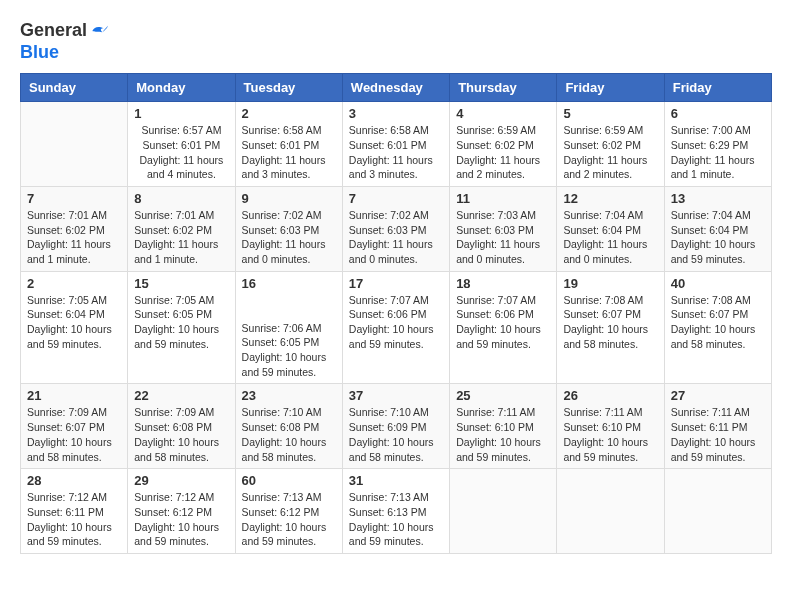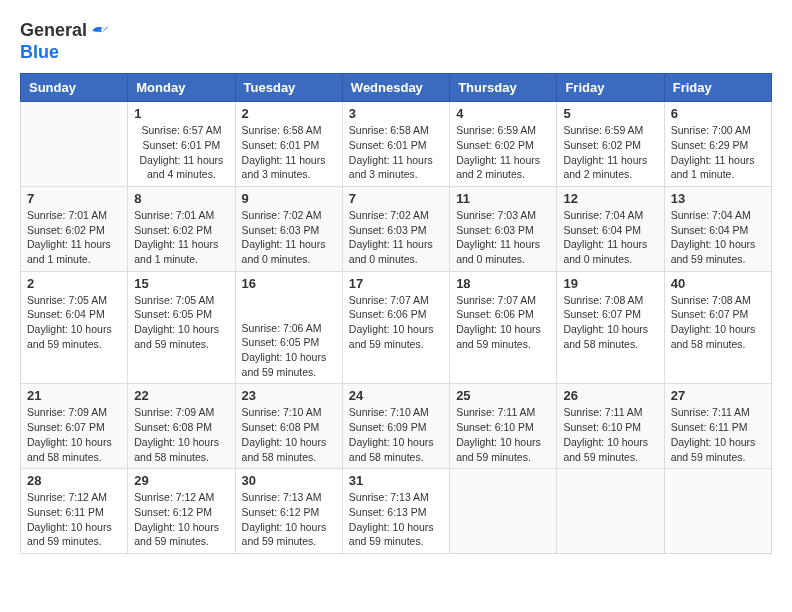--- a/index.html
+++ b/index.html
@@ -281,21 +281,21 @@
 and 58 minutes.</div>
         </td>
         <td>
           <div class="day-number">23</div>
           <div class="day-info" style="white-space: pre-line;">Sunrise: 7:10 AM
 Sunset: 6:08 PM
 Daylight: 10 hours
 and 58 minutes.</div>
         </td>
         <td>
-          <div class="day-number">24</div>
+          <div class="day-number">37</div>
           <div class="day-info" style="white-space: pre-line;">Sunrise: 7:10 AM
 Sunset: 6:09 PM
 Daylight: 10 hours
 and 58 minutes.</div>
         </td>
         <td>
           <div class="day-number">25</div>
           <div class="day-info" style="white-space: pre-line;">Sunrise: 7:11 AM
 Sunset: 6:10 PM
 Daylight: 10 hours
@@ -325,21 +325,21 @@
 and 59 minutes.</div>
         </td>
         <td>
           <div class="day-number">29</div>
           <div class="day-info" style="white-space: pre-line;">Sunrise: 7:12 AM
 Sunset: 6:12 PM
 Daylight: 10 hours
 and 59 minutes.</div>
         </td>
         <td>
-          <div class="day-number">30</div>
+          <div class="day-number">60</div>
           <div class="day-info" style="white-space: pre-line;">Sunrise: 7:13 AM
 Sunset: 6:12 PM
 Daylight: 10 hours
 and 59 minutes.</div>
         </td>
         <td>
           <div class="day-number">31</div>
           <div class="day-info" style="white-space: pre-line;">Sunrise: 7:13 AM
 Sunset: 6:13 PM
 Daylight: 10 hours

